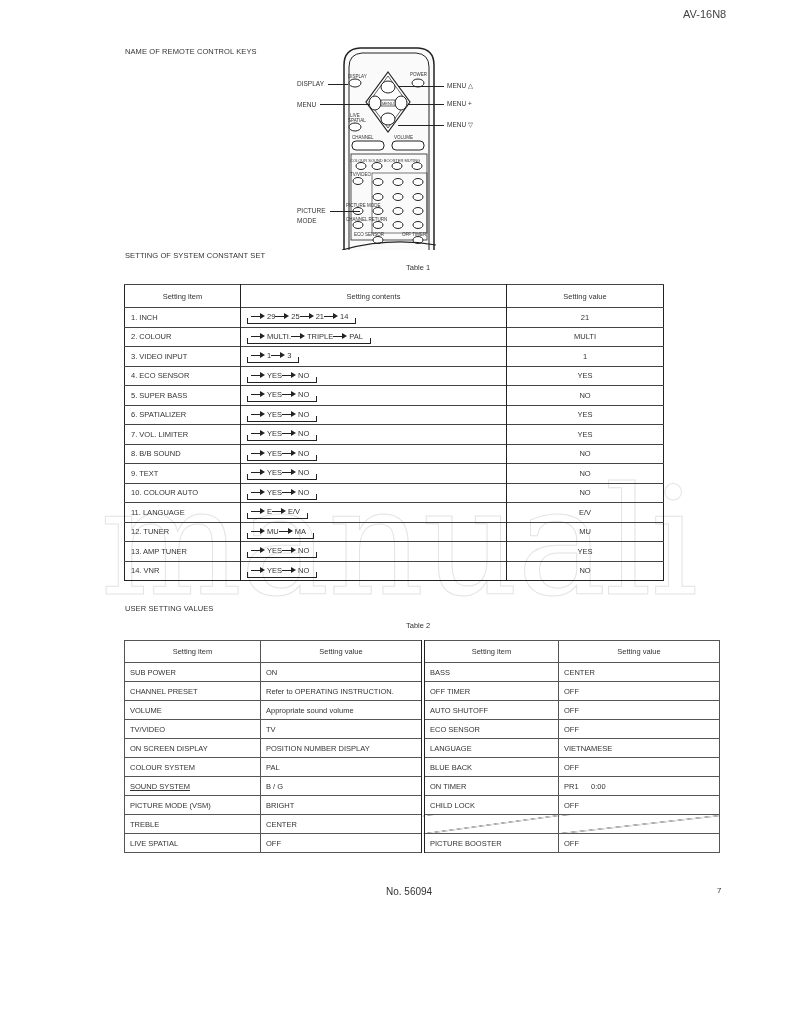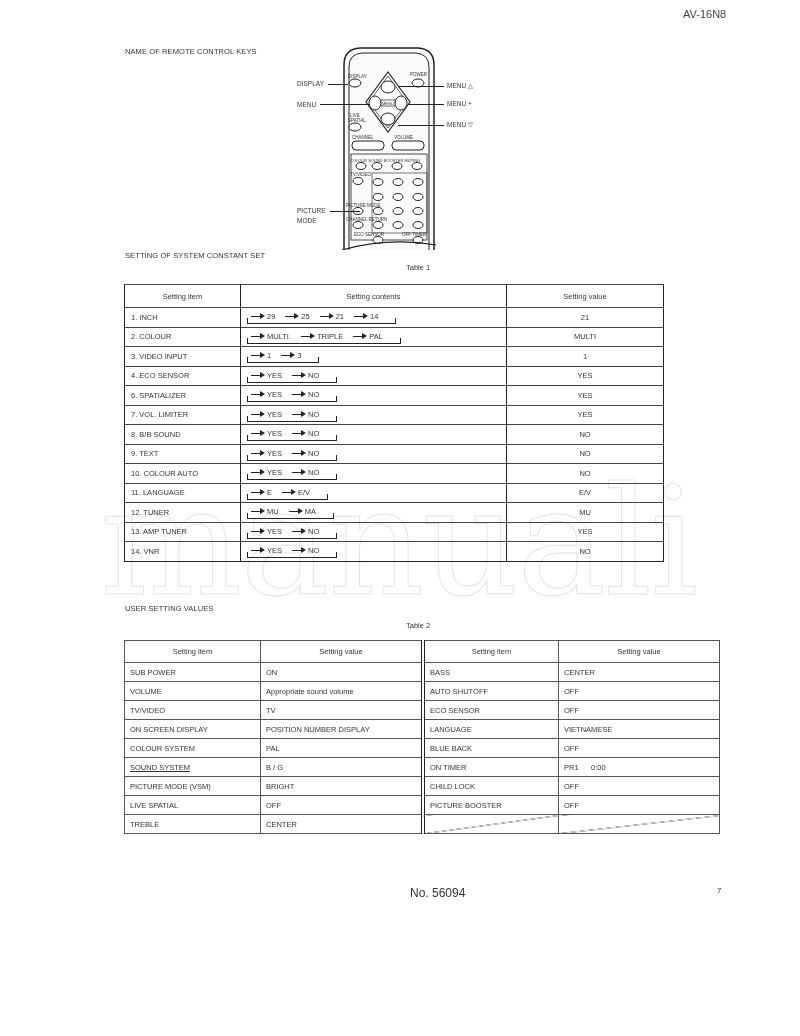--- a/index.html
+++ b/index.html
@@ -15,30 +15,30 @@
   
   table { border-collapse:collapse; }
   .t1 { position:absolute; left:124px; top:284px; width:540px; border:1.5px solid #222; }
   .t1 td, .t1 th { border-top:1.5px solid #444; border-bottom:0; font-size:7.5px; font-weight:normal; color:#333; padding:0 6px; height:18.5px; }
   .t1 th { height:22px; text-align:center; }
   .t1 .c1 { width:103px; border-right:1.5px solid #222; }
   .t1 .c2 { width:253px; border-right:1.5px solid #222; }
   .t1 .c3 { text-align:center; }
   .seq { display:inline-flex; align-items:center; position:relative; padding:0 8px 3px 4px; }
   .seq .bracket { position:absolute; left:0; right:0; bottom:0; height:5px; border:1px solid #222; border-top:none; }
-  .seq .step { display:inline-flex; align-items:center; margin-right:10px; }
+  .seq .step { display:inline-flex; align-items:center; margin-right:0; }
   .arrow { display:inline-block; width:12px; height:1px; background:#222; position:relative; margin-right:4px; }
   .arrow::after { content:""; position:absolute; right:-2px; top:-3px; border-left:5px solid #222; border-top:3.5px solid transparent; border-bottom:3.5px solid transparent; }
   
   .t2 { position:absolute; left:124px; top:640px; width:596px; border:1.5px solid #222; }
   .t2 td, .t2 th { border:1px solid #555; font-size:7.5px; font-weight:normal; color:#333; padding:0 5px; height:18px; text-align:left; }
   .t2 th { text-align:center; height:21px; }
   .t2 .sep { border-right:4px double #222; }
   .diag { background:linear-gradient(to bottom right, transparent 49%, #444 50%, transparent 52%); }
-  .footer-no { left:410px; top:886px; font-size:12px; color:#333; }
+  .footer-no { left:386px; top:886px; font-size:10px; color:#333; }
   .footer-pg { left:717px; top:886px; font-size:8px; color:#333; }
   .watermark { left:100px; top:455px; font-size:150px; font-family:"DejaVu Serif", serif; color:transparent; -webkit-text-stroke:1px #e4e4e4; letter-spacing:-2px; pointer-events:none; }
 </style>
 </head>
 <body>
 
 <div class="abs watermark">manuali</div>
 
 <div class="abs hdr-model">AV-16N8</div>
 
@@ -190,20 +190,35 @@
             </span>
             <span class="step">
               <span class="arrow"></span>
               <span>NO</span>
             </span>
             <span class="bracket"></span>
           </span></td>
         <td class="c3">YES</td>
       </tr>
       <tr>
+        <td class="c1">5. SUPER BASS</td>
+        <td class="c2"><span class="seq">
+            <span class="step">
+              <span class="arrow"></span>
+              <span>YES</span>
+            </span>
+            <span class="step">
+              <span class="arrow"></span>
+              <span>NO</span>
+            </span>
+            <span class="bracket"></span>
+          </span></td>
+        <td class="c3">NO</td>
+      </tr>
+      <tr>
         <td class="c1">6. SPATIALIZER</td>
         <td class="c2"><span class="seq">
             <span class="step">
               <span class="arrow"></span>
               <span>YES</span>
             </span>
             <span class="step">
               <span class="arrow"></span>
               <span>NO</span>
             </span>
@@ -347,20 +362,26 @@
     </tr>
   </thead>
   <tbody id="t2body">
       <tr>
         <td style="white-space: pre;">SUB POWER</td>
         <td class="sep" style="white-space: pre;">ON</td>
         <td style="white-space: pre;">BASS</td>
         <td style="white-space: pre;">CENTER</td>
       </tr>
       <tr>
+        <td style="white-space: pre;">CHANNEL PRESET</td>
+        <td class="sep" style="white-space: pre;">Refer to OPERATING INSTRUCTION.</td>
+        <td style="white-space: pre;">OFF TIMER</td>
+        <td style="white-space: pre;">OFF</td>
+      </tr>
+      <tr>
         <td style="white-space: pre;">VOLUME</td>
         <td class="sep" style="white-space: pre;">Appropriate sound volume</td>
         <td style="white-space: pre;">AUTO SHUTOFF</td>
         <td style="white-space: pre;">OFF</td>
       </tr>
       <tr>
         <td style="white-space: pre;">TV/VIDEO</td>
         <td class="sep" style="white-space: pre;">TV</td>
         <td style="white-space: pre;">ECO SENSOR</td>
         <td style="white-space: pre;">OFF</td>
@@ -383,28 +404,28 @@
         <td style="white-space: pre;">ON TIMER</td>
         <td style="white-space: pre;">PR1      0:00</td>
       </tr>
       <tr>
         <td style="white-space: pre;">PICTURE MODE (VSM)</td>
         <td class="sep" style="white-space: pre;">BRIGHT</td>
         <td style="white-space: pre;">CHILD LOCK</td>
         <td style="white-space: pre;">OFF</td>
       </tr>
       <tr>
-        <td style="white-space: pre;">LIVE SPATIAL</td>
-        <td class="sep" style="white-space: pre;">OFF</td>
-        <td style="white-space: pre;">PICTURE BOOSTER</td>
-        <td style="white-space: pre;">OFF</td>
-      </tr>
-      <tr>
         <td style="white-space: pre;">TREBLE</td>
         <td class="sep" style="white-space: pre;">CENTER</td>
         <td class="diag" style="white-space: pre;"></td>
         <td class="diag" style="white-space: pre;"></td>
       </tr>
+      <tr>
+        <td style="white-space: pre;">LIVE SPATIAL</td>
+        <td class="sep" style="white-space: pre;">OFF</td>
+        <td style="white-space: pre;">PICTURE BOOSTER</td>
+        <td style="white-space: pre;">OFF</td>
+      </tr>
     </tbody>
 </table>
 
 <div class="abs footer-no">No. 56094</div>
 <div class="abs footer-pg">7</div>
 
 </body></html>

